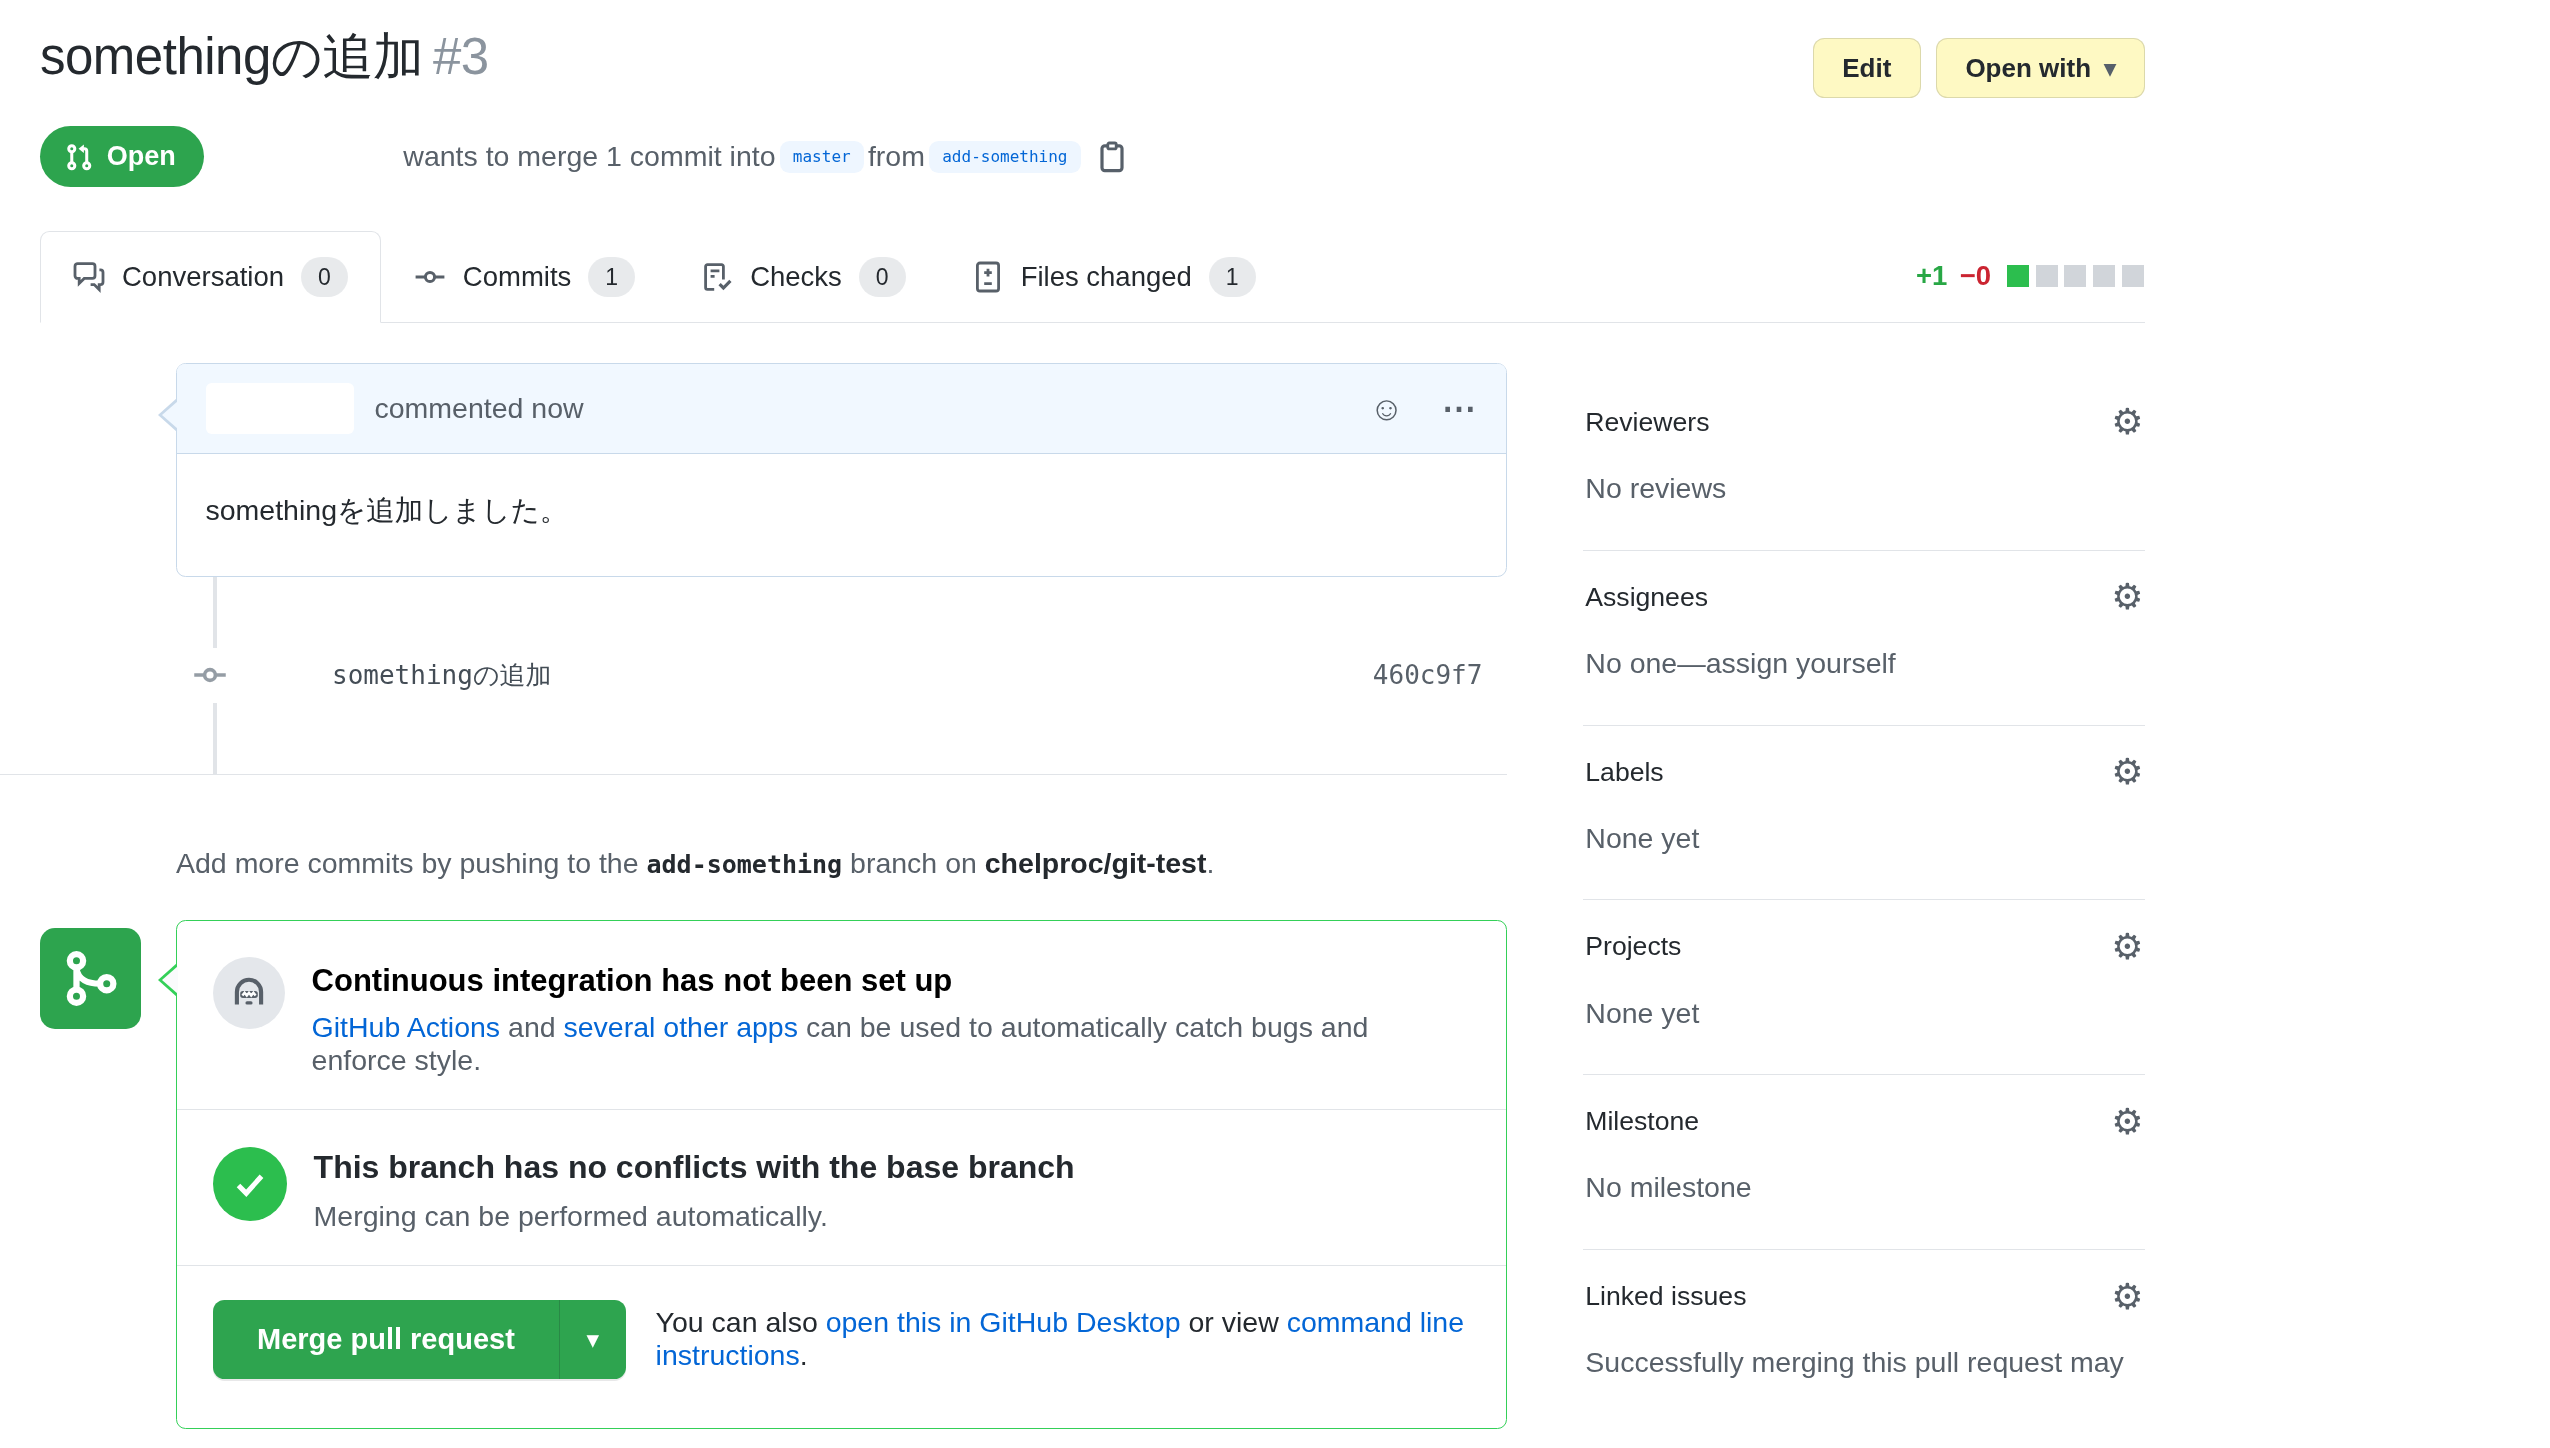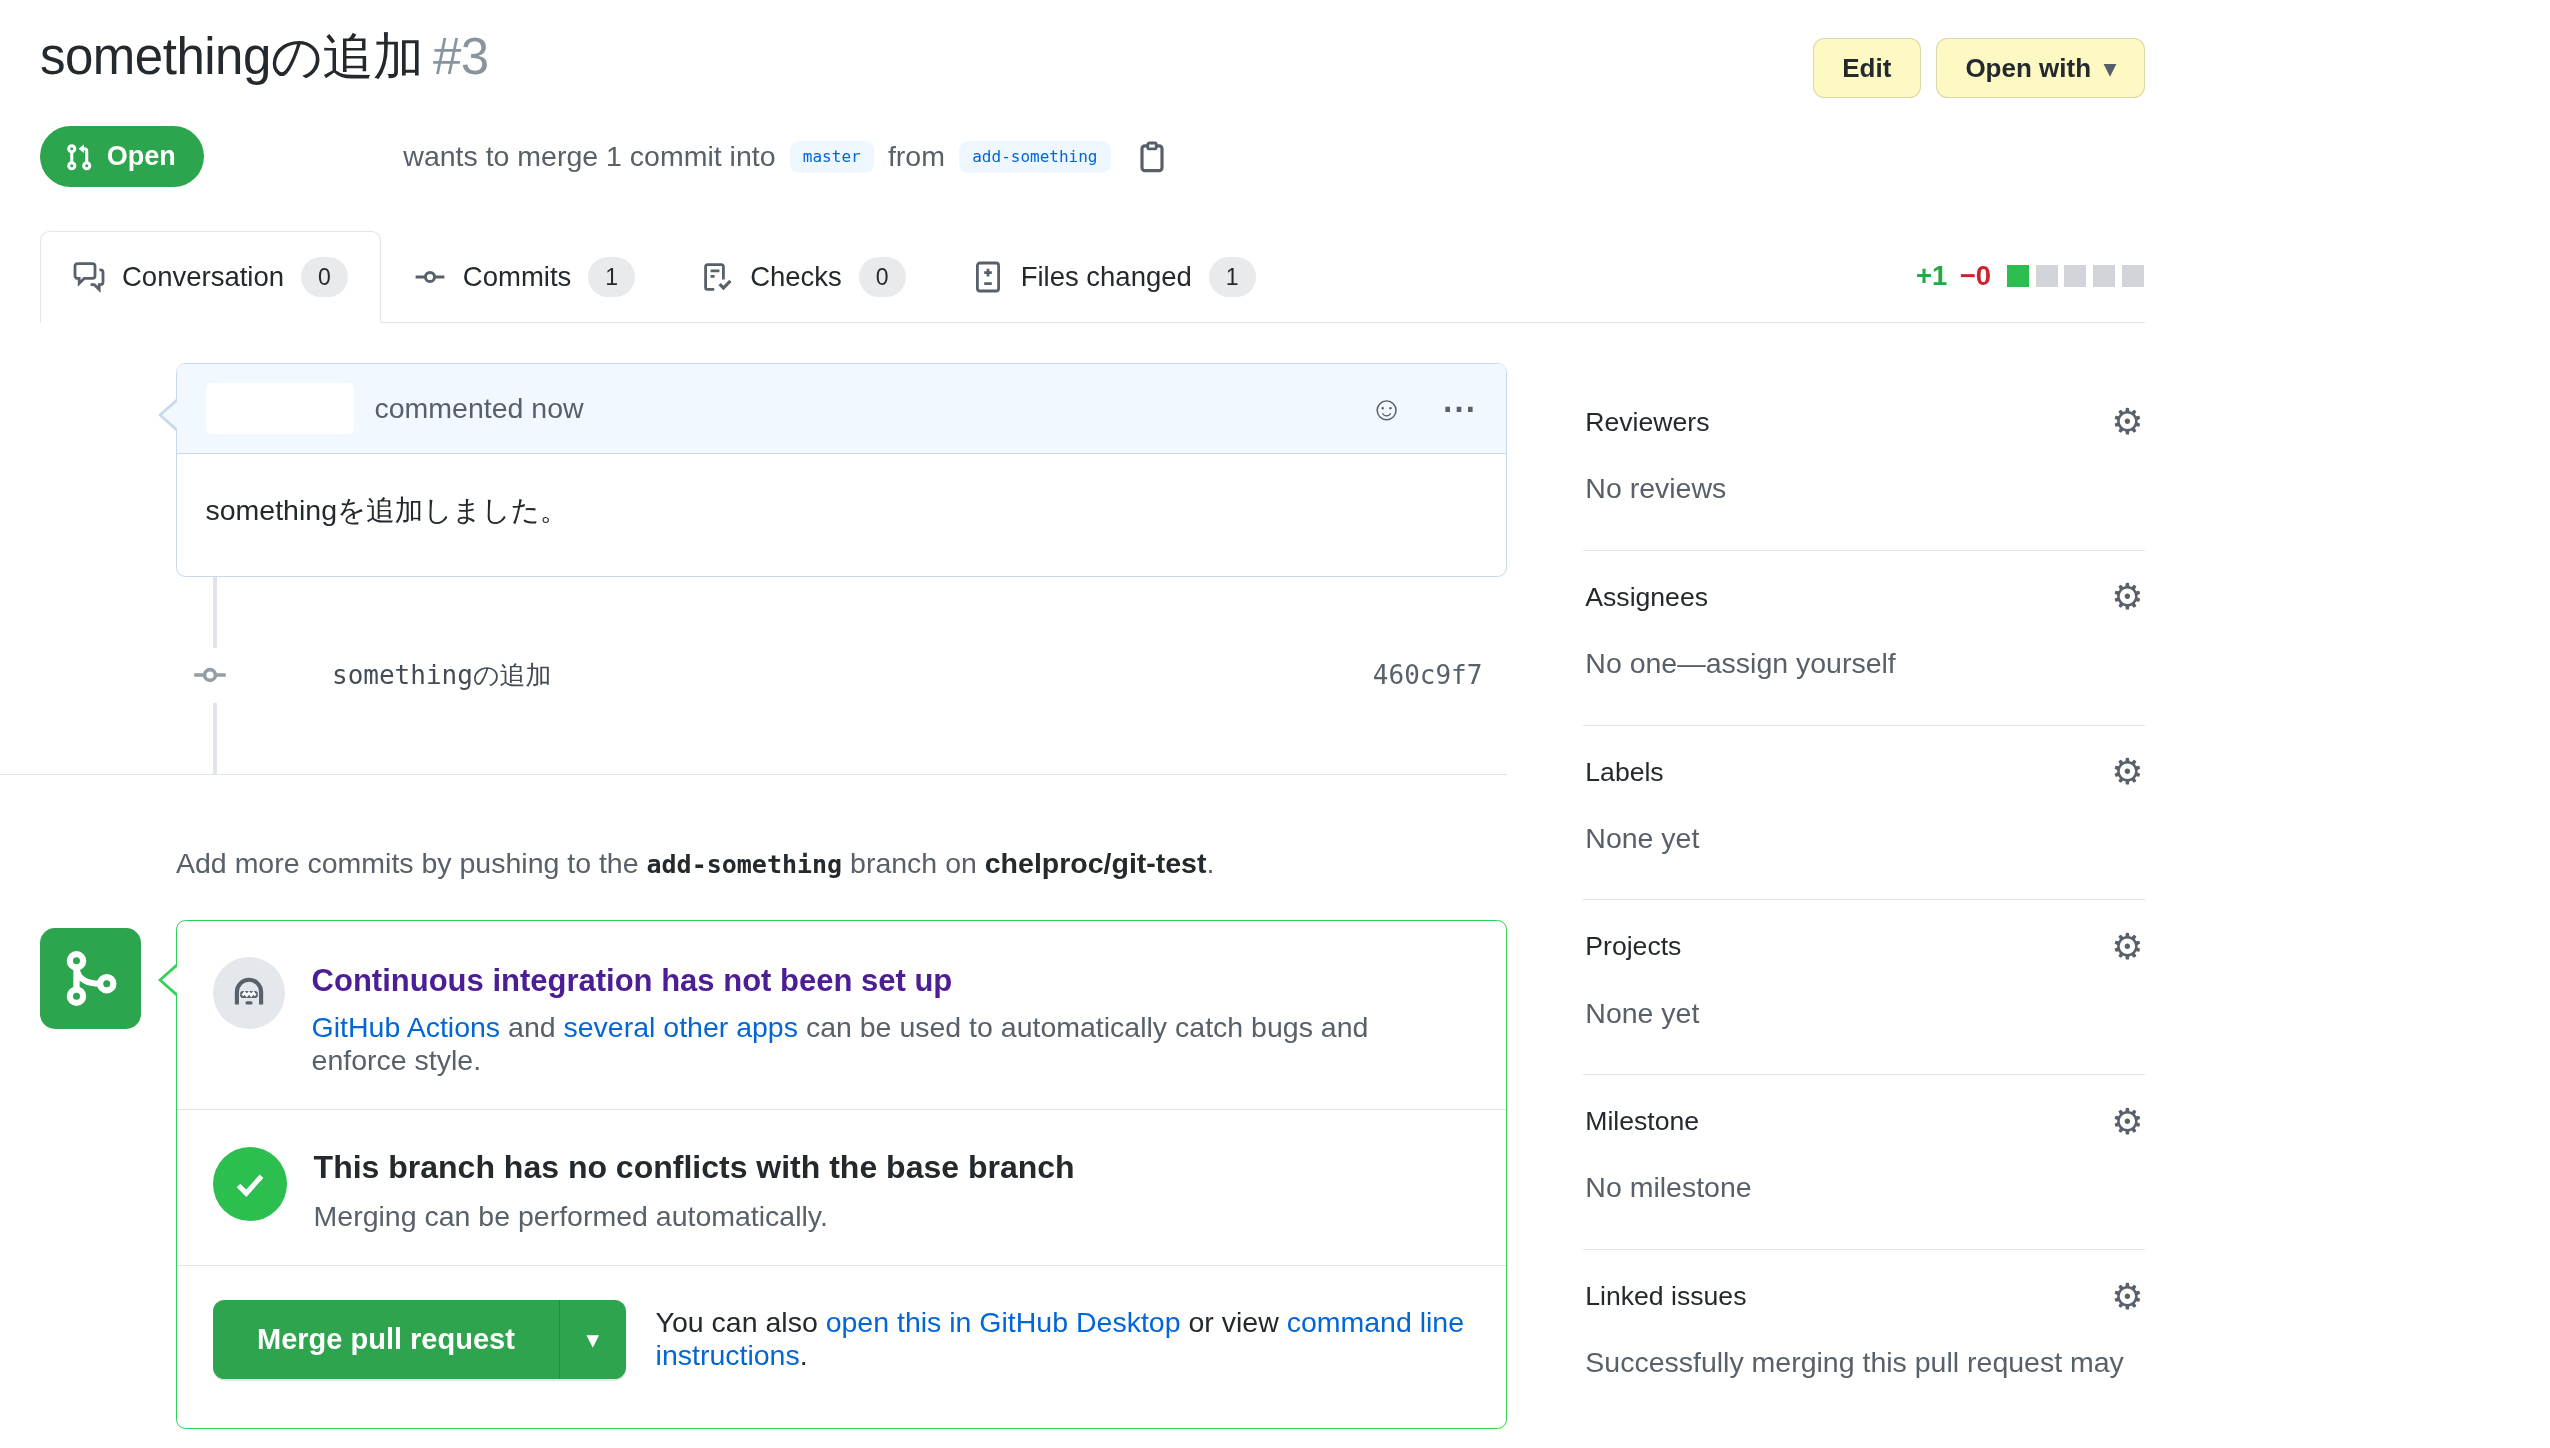--- a/index.html
+++ b/index.html
@@ -19,21 +19,21 @@
     border:1.9px solid rgba(27,31,35,0.15); border-radius:11.4px; padding:13.3px 28.5px;
     display:flex; align-items:center; gap:13.3px; cursor:pointer; white-space:nowrap;
   }
   .caret-glyph { font-size:23px; color:#57606a; line-height:1; }
   .header-meta { display:flex; align-items:center; margin-top:28.5px; }
   .state-badge {
     display:flex; align-items:center; gap:13.3px; background:#2da44e; color:#fff;
     font-size:27px; font-weight:600; border-radius:57px; padding:15px 28.5px 15px 25px;
   }
   .redacted-author { width:148px; height:47px; background:#fff; margin-left:36px; flex:none; }
-  .meta-text { display:flex; align-items:center; gap:14px; font-size:28.5px; color:#586069; margin-left:15px;text-align:right; }
+  .meta-text { display:flex; align-items:center; gap:4px; font-size:28.5px; color:#586069; margin-left:15px;text-align:right; }
   .branch-chip {
     font-family:"DejaVu Sans Mono", monospace; font-size:16px; color:#0366d6;
     background:#eef6ff; border-radius:9.5px; padding:6.6px 13.3px; cursor:pointer;
   }
   .clipboard-btn { margin-left:11.4px; display:flex; cursor:pointer; }
   
   .tabs { position:relative; display:flex; margin-top:44px; border-bottom:1.9px solid #e1e4e8; }
   .tab {
     display:flex; align-items:center; gap:17px; padding:25px 32px; font-size:27.5px;
     color:#24292e; border:1.9px solid transparent; margin-bottom:-1.9px; cursor:pointer;
@@ -91,21 +91,21 @@
   .merge-box::before { content:""; position:absolute; left:-19px; top:42px;
     border:17px solid transparent; border-left:0; border-right:19px solid #34d058; }
   .merge-box::after { content:""; position:absolute; left:-15px; top:45px;
     border:14.2px solid transparent; border-left:0; border-right:16px solid #fafbfc; }
   .mb-section { display:flex; padding:36px 36px 32px; }
   .mb-section + .mb-section { border-top:1.9px solid #e1e4e8; }
   .bot-circle { width:72px; height:72px; border-radius:50%; background:#e4e7eb;
     display:flex; align-items:center; justify-content:center; flex:none; margin-right:26.6px; }
   .check-circle { width:74px; height:74px; border-radius:50%; background:#2cbe4e;
     display:flex; align-items:center; justify-content:center; flex:none; margin-right:26.6px; margin-top:1.9px; }
-  .mb-title-gray { font-size:31px; font-weight:600; color:#4c1d95; margin:5.7px 0 11.4px; }
+  .mb-title-gray { font-size:31px; font-weight:600; color:#000000; margin:5.7px 0 11.4px; }
   .mb-title-dark { font-size:32px; font-weight:700; color:#24292e; margin:3.8px 0 13.3px; }
   .mb-line { font-size:28.5px; color:#586069;margin-top:10px; }
   .link { color:#0366d6; cursor:pointer; text-decoration:none; }
   .mb-actions { display:flex; align-items:center; padding:34px 36px 49px; border-top:1.9px solid #e1e4e8; }
   .merge-btn { display:flex; border-radius:11.4px; overflow:hidden; flex:none;
     box-shadow:0 1.9px 0 rgba(27,31,35,0.1); }
   .merge-btn-main { background:#2ea44f; color:#fff; font-size:29px; font-weight:600;
     padding:23px 44px; border-right:1.9px solid rgba(27,31,35,0.2); cursor:pointer; }
   .merge-btn-caret { background:#2ea44f; color:#fff; padding:23px 26.6px; display:flex;
     align-items:center; cursor:pointer; }

